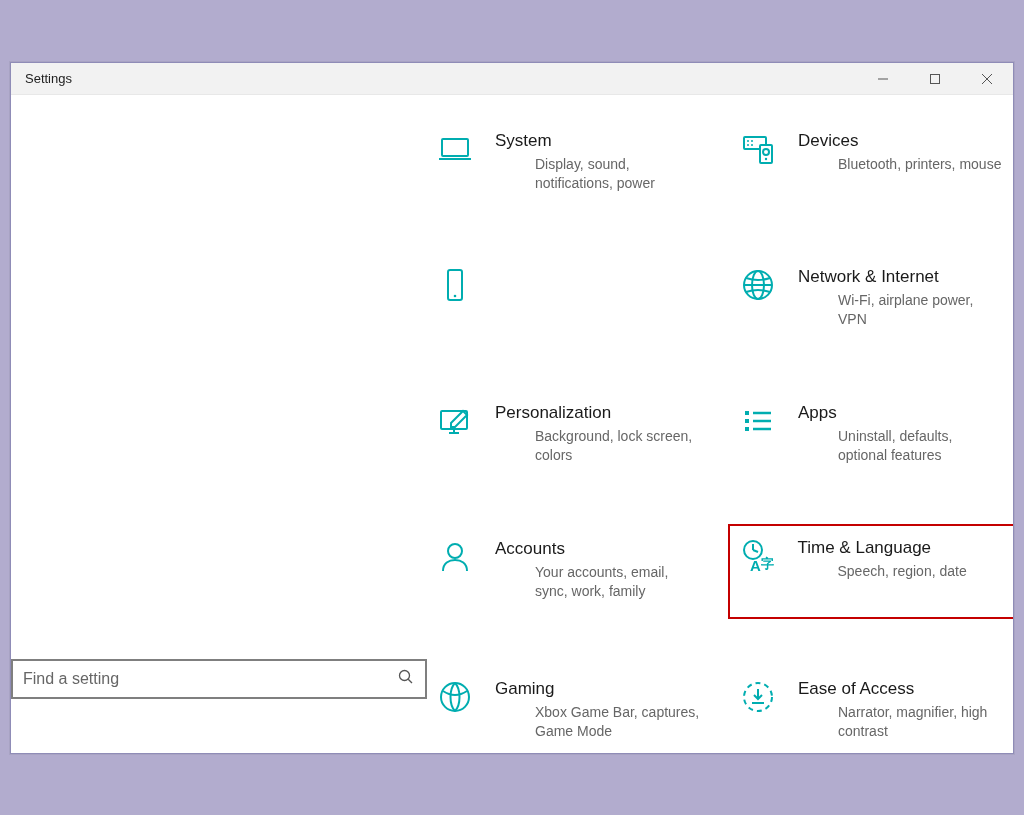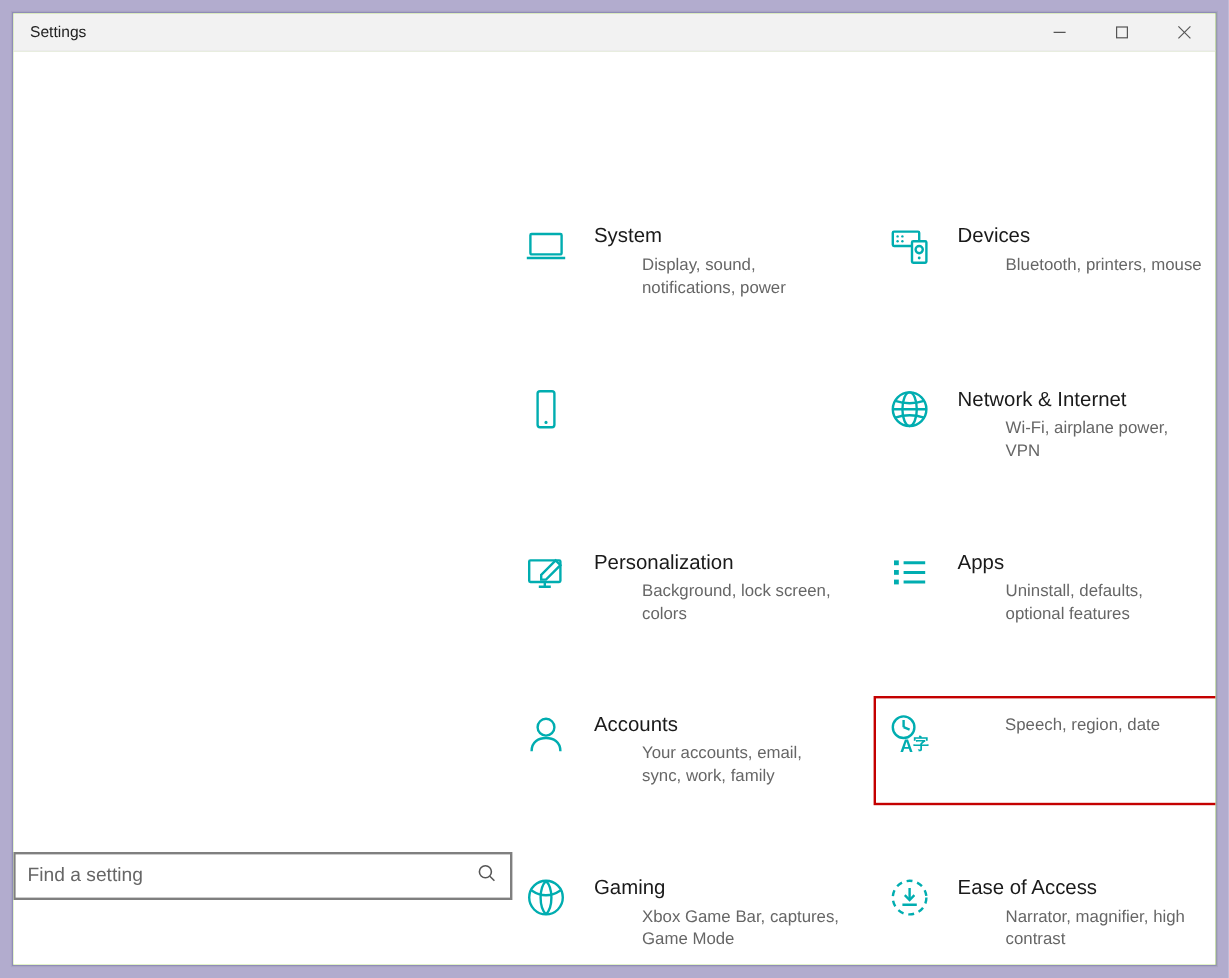--- a/index.html
+++ b/index.html
@@ -6,22 +6,22 @@
   html, body { width: 100%; height: 100%; }
   body {
     font-family: "Segoe UI", Arial, sans-serif;
     background: #b2acce;
     display: flex;
     align-items: center;
     justify-content: center;
   }
   .window {
     width: 1004px;
-    height: 795px;
-    background: #bef264;
+    height: 692px;
+    background: #be185d;
     border: 1px solid #8f8cb7;
     box-shadow: 0 0 0 1px rgba(0,0,0,0.05);
     display: flex;
     flex-direction: column;
     overflow: hidden;
   }
   .titlebar {
     height: 32px;
     background: #f2f2f2;
     border-bottom: 1px solid #e8e8e8;
@@ -275,20 +275,21 @@
         <div class="tile-icon">
           <svg width="36" height="36" viewBox="0 0 36 36">
             <circle cx="13" cy="12" r="9" fill="none" stroke="currentColor" stroke-width="2"></circle>
             <line x1="13" y1="12" x2="13" y2="6" stroke="currentColor" stroke-width="2"></line>
             <line x1="13" y1="12" x2="18" y2="14" stroke="currentColor" stroke-width="2"></line>
             <text x="10" y="33" font-size="15" font-weight="600" fill="currentColor" font-family="Segoe UI, Arial">A</text>
             <text x="21" y="30" font-size="13" font-weight="600" fill="currentColor" font-family="Segoe UI, Arial">字</text>
           </svg>
         </div>
         <div class="tile-text">
+          <div class="tile-title">Time &amp; Language</div>
           <div class="tile-sub">Speech, region, date</div>
         </div>
       </div>
 
       <div class="tile">
         <div class="tile-icon">
           <svg width="36" height="36" viewBox="0 0 36 36">
               <circle cx="18" cy="18" r="14" fill="none" stroke="currentColor" stroke-width="2"></circle>
               <path d="M18 4 C24 10 24 26 18 32" fill="none" stroke="currentColor" stroke-width="2"></path>
               <path d="M18 4 C12 10 12 26 18 32" fill="none" stroke="currentColor" stroke-width="2"></path>

